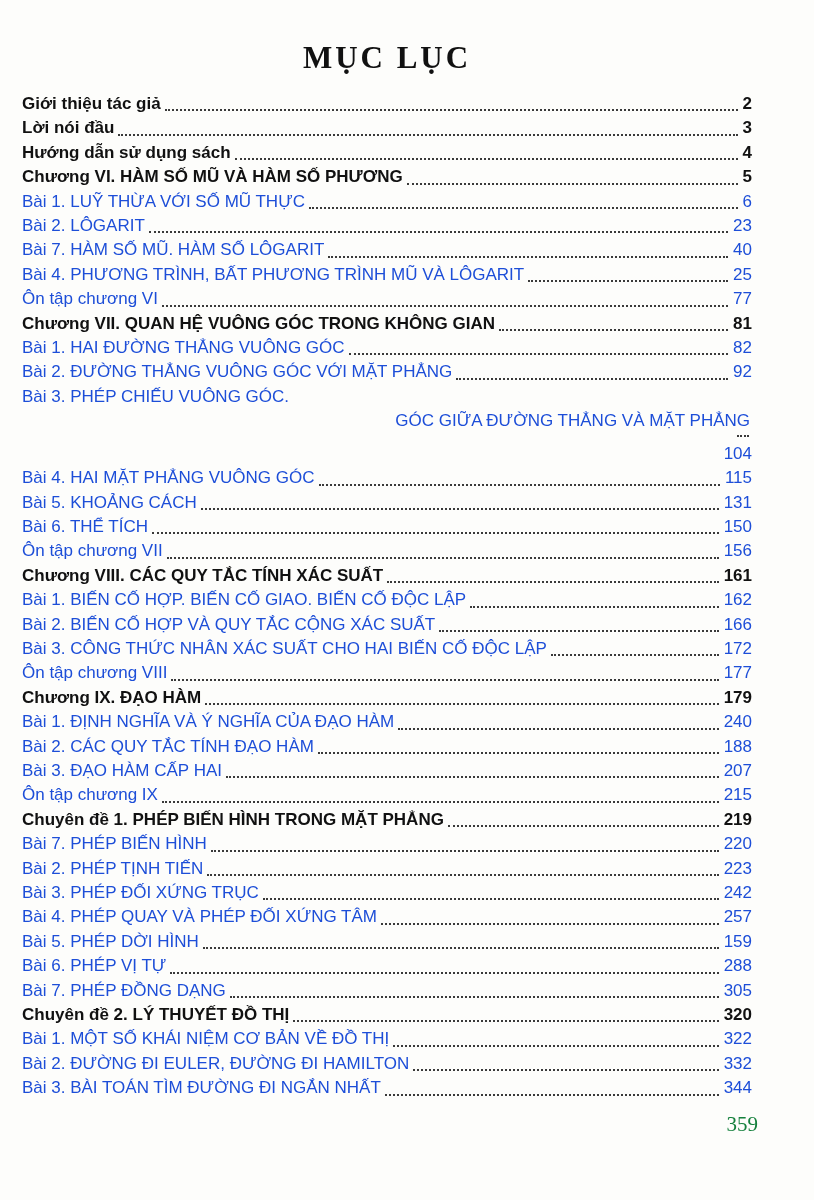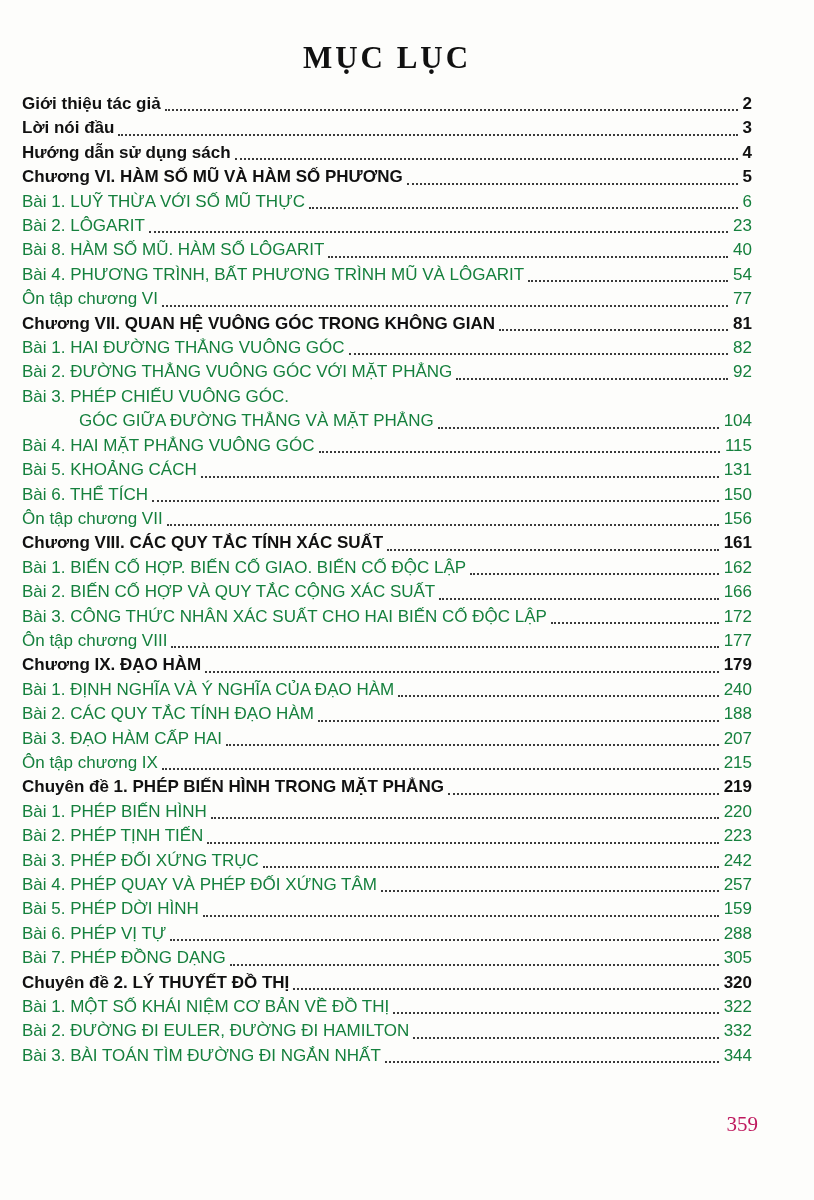--- a/index.html
+++ b/index.html
@@ -32,28 +32,29 @@
   }
   .toc {
     margin-top: 5px;
   }
   .toc-row {
     display: flex;
     align-items: flex-end;
     font-size: 17px;
     line-height: 24.4px;
     white-space: nowrap;
-    color: #15803d;
+    color: #1d4ed8;
   }
   .toc-row.bold {
     font-weight: bold;
     color: #111;
   }
   .toc-row.indent {
     padding-left: 57px;
+    flex-direction: column;
   }
   .toc-text {
     flex: 0 0 auto;
     padding-right: 2px;
   }
   .leader {
     flex: 1 1 auto;
     min-width: 12px;
     border-bottom: 2px dotted #3a3a3a;
     margin: 0 3px 5px 2px;
@@ -65,21 +66,21 @@
   .page-num {
     flex: 0 0 auto;
     padding-left: 2px;
   }
   .footer-page-number {
     position: absolute;
     right: 56px;
     top: 1112px;
     font-family: "Liberation Serif", serif;
     font-size: 21px;
-    color: #be185d;
+    color: #15803d;
   }
 </style>
 </head>
 <body>
 
 <div class="page">
   <h1 class="title">MỤC LỤC</h1>
 
   <div class="toc">
   <div class="toc-row bold">
@@ -112,29 +113,29 @@
     <span class="page-num">6</span>
   </div>
 
   <div class="toc-row">
     <span class="toc-text">Bài 2. LÔGARIT</span>
     <span class="leader"></span>
     <span class="page-num">23</span>
   </div>
 
   <div class="toc-row">
-    <span class="toc-text">Bài 8. HÀM SỐ MŨ. HÀM SỐ LÔGARIT</span>
+    <span class="toc-text">Bài 7. HÀM SỐ MŨ. HÀM SỐ LÔGARIT</span>
     <span class="leader"></span>
     <span class="page-num">40</span>
   </div>
 
   <div class="toc-row">
     <span class="toc-text">Bài 4. PHƯƠNG TRÌNH, BẤT PHƯƠNG TRÌNH MŨ VÀ LÔGARIT</span>
     <span class="leader"></span>
-    <span class="page-num">54</span>
+    <span class="page-num">25</span>
   </div>
 
   <div class="toc-row">
     <span class="toc-text">Ôn tập chương VI</span>
     <span class="leader"></span>
     <span class="page-num">77</span>
   </div>
 
   <div class="toc-row bold">
     <span class="toc-text">Chương VII. QUAN HỆ VUÔNG GÓC TRONG KHÔNG GIAN</span>
@@ -250,21 +251,21 @@
     <span class="page-num">215</span>
   </div>
 
   <div class="toc-row bold">
     <span class="toc-text">Chuyên đề 1. PHÉP BIẾN HÌNH TRONG MẶT PHẲNG</span>
     <span class="leader"></span>
     <span class="page-num">219</span>
   </div>
 
   <div class="toc-row">
-    <span class="toc-text">Bài 1. PHÉP BIẾN HÌNH</span>
+    <span class="toc-text">Bài 7. PHÉP BIẾN HÌNH</span>
     <span class="leader"></span>
     <span class="page-num">220</span>
   </div>
 
   <div class="toc-row">
     <span class="toc-text">Bài 2. PHÉP TỊNH TIẾN</span>
     <span class="leader"></span>
     <span class="page-num">223</span>
   </div>
 

